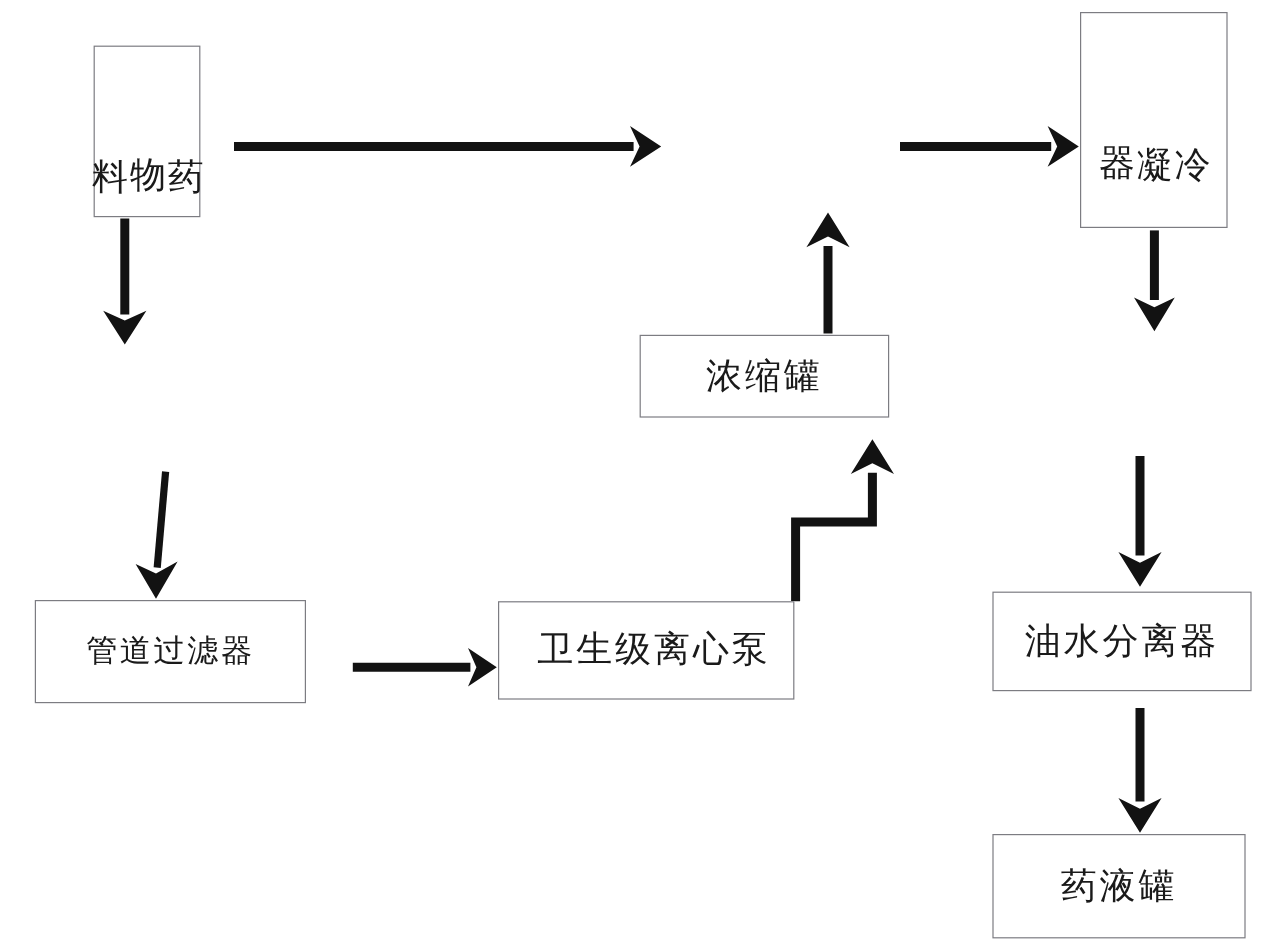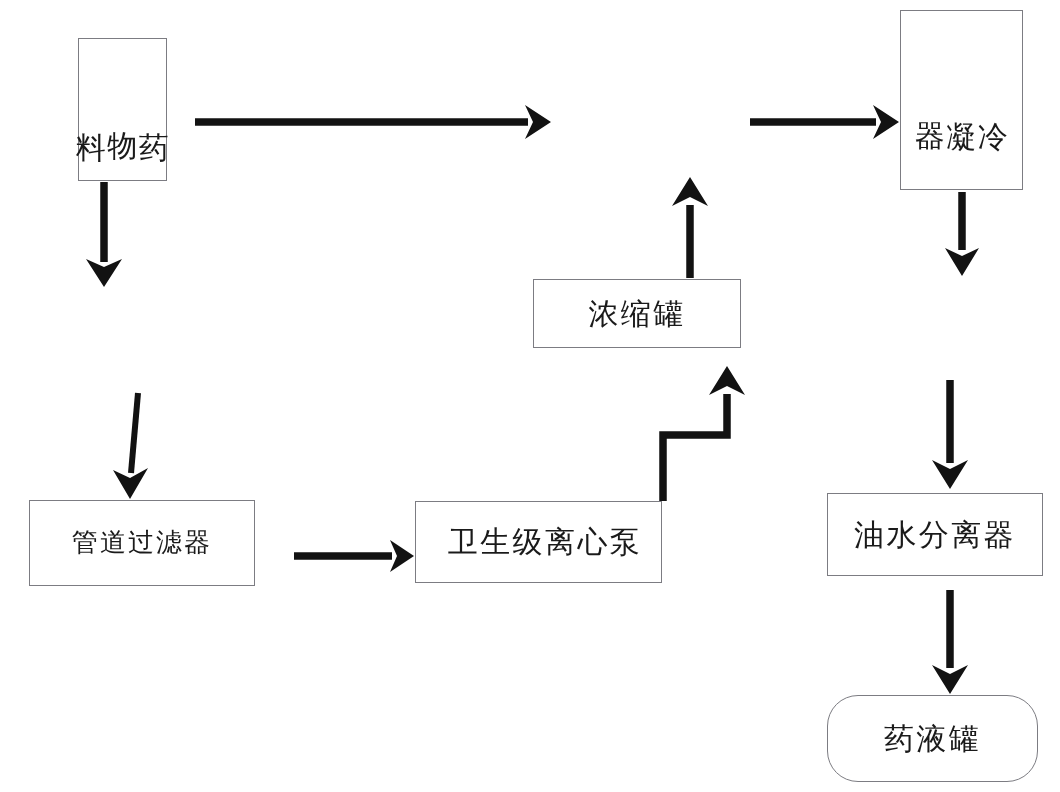--- a/index.html
+++ b/index.html
@@ -146,17 +146,17 @@
   </div>
 
   <div class="node" style="left:415px; top:501px; width:247px; height:82px; font-size:30px;padding-left:13px;">
     <span class="node-label">卫生级离心泵</span>
   </div>
 
   <div class="node" style="left:827px; top:469px; width:216px; height:83px; font-size:30px;margin-top:24px;">
     <span class="node-label">油水分离器</span>
   </div>
 
-  <div class="node" style="left:827px; top:695px; width:211px; height:87px; font-size:30px;border-radius:31px;">
+  <div class="node" style="left:827px; top:695px; width:211px; height:87px; font-size:30px;">
     <span class="node-label">药液罐</span>
   </div>
 
 </div>
 
 </body></html>

